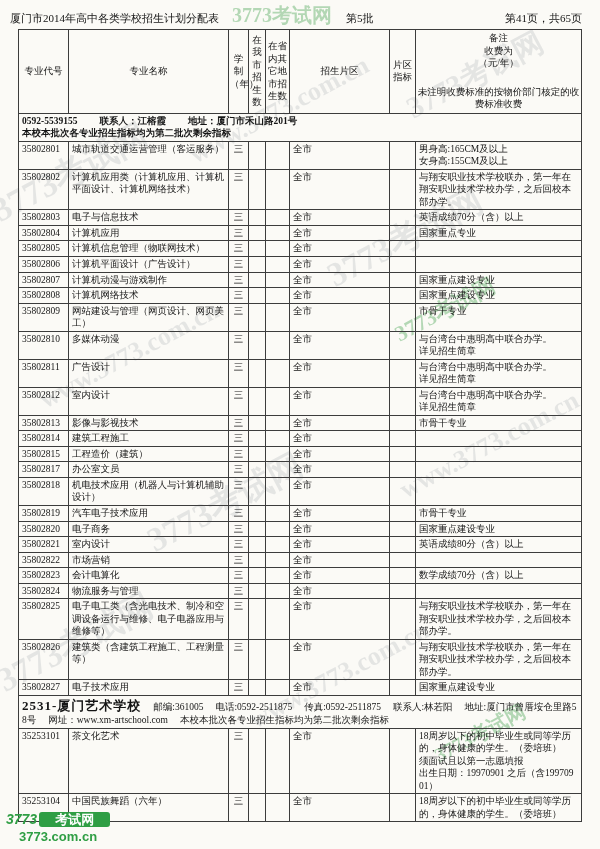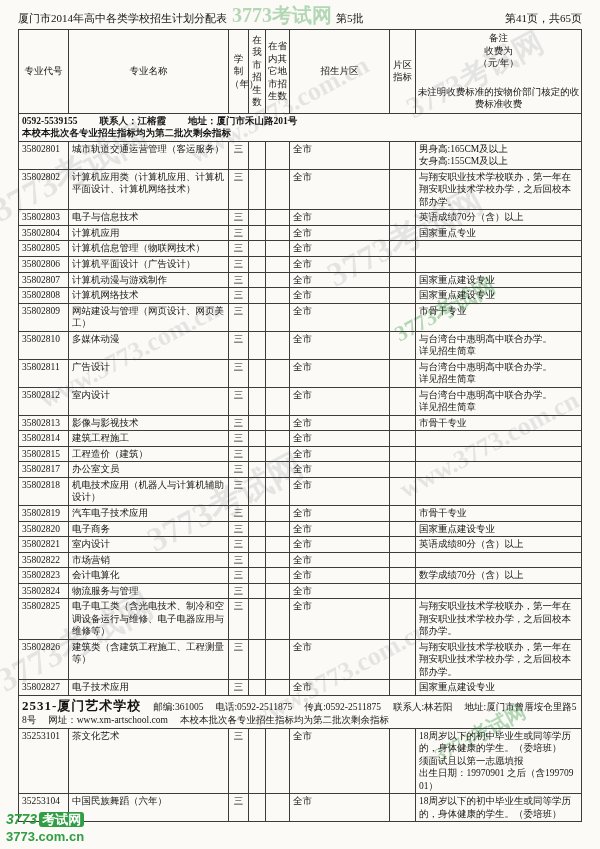--- a/index.html
+++ b/index.html
@@ -12,38 +12,38 @@
     position:relative;
     overflow:hidden;
   }
   
   .watermark{position:absolute;white-space:nowrap;pointer-events:none;font-weight:bold;z-index:0;}
   .wm-gray{color:#8d939b;opacity:.20;transform:rotate(-28deg);}
   .wm-green{color:#3fa04b;opacity:.38;}
   .wm-green.rot{transform:rotate(-28deg);}
   
   .topbar{position:relative;z-index:1;display:flex;justify-content:space-between;align-items:flex-end;
-    padding:11px 18px 3px 18px;font-size:11px;}
-  .topbar .batch{position:absolute;left:336px;}
+    padding:11px 18px 3px 10px;font-size:11px;}
+  .topbar .batch{position:absolute;left:346px;}
   
   table{position:relative;z-index:1;border-collapse:collapse;table-layout:fixed;margin:0 auto;width:563px;}
   th,td{border:1px solid #3c3c3c;padding:1px 3px;font-size:9.5px;line-height:1.32;
     vertical-align:top;word-break:break-all;background:transparent;}
   thead th{text-align:center;vertical-align:middle;font-weight:normal;padding:2px 1px;}
   .center{text-align:center;}
   td.remark{white-space:pre-wrap;}
   .remark-head .note{margin-top:16px;}
   .school-info{font-weight:bold;}
   .school-info span{margin-right:22px;}
   .s2 span{margin-right:12px;}
   .s2-title{font-size:13px;font-weight:bold;letter-spacing:1px;}
   
   .footer{position:absolute;left:6px;bottom:4px;z-index:3;font-family:"Liberation Sans","DejaVu Sans",sans-serif;line-height:1.2;}
   .footer .num{color:#2f9e44;font-size:14px;font-weight:bold;font-style:italic;}
-  .footer .word{background:#2f9e44;color:#ffffff;font-size:13px;font-weight:bold;padding:0 3px;border-radius:3px;margin-left:2px;}
+  .footer .word{background:#2f9e44;color:#ffffff;font-size:13px;font-weight:bold;padding:0 16px;border-radius:3px;margin-left:2px;}
   .footer .l2{color:#2f9e44;font-size:13px;font-weight:bold;margin-top:1px;text-align:center;}
 </style>
 </head>
 <body>
 
 <div>
   <span class="watermark wm-green" style="left:232px;top:2px;font-size:20px;">3773考试网</span>
   <span class="watermark wm-gray" style="left:400px;top:55px;font-size:30px;">3773考试网</span>
   <span class="watermark wm-gray" style="left:-15px;top:150px;font-size:34px;">3773考试网</span>
   <span class="watermark wm-gray" style="left:180px;top:95px;font-size:26px;">www.3773.com.cn</span>

